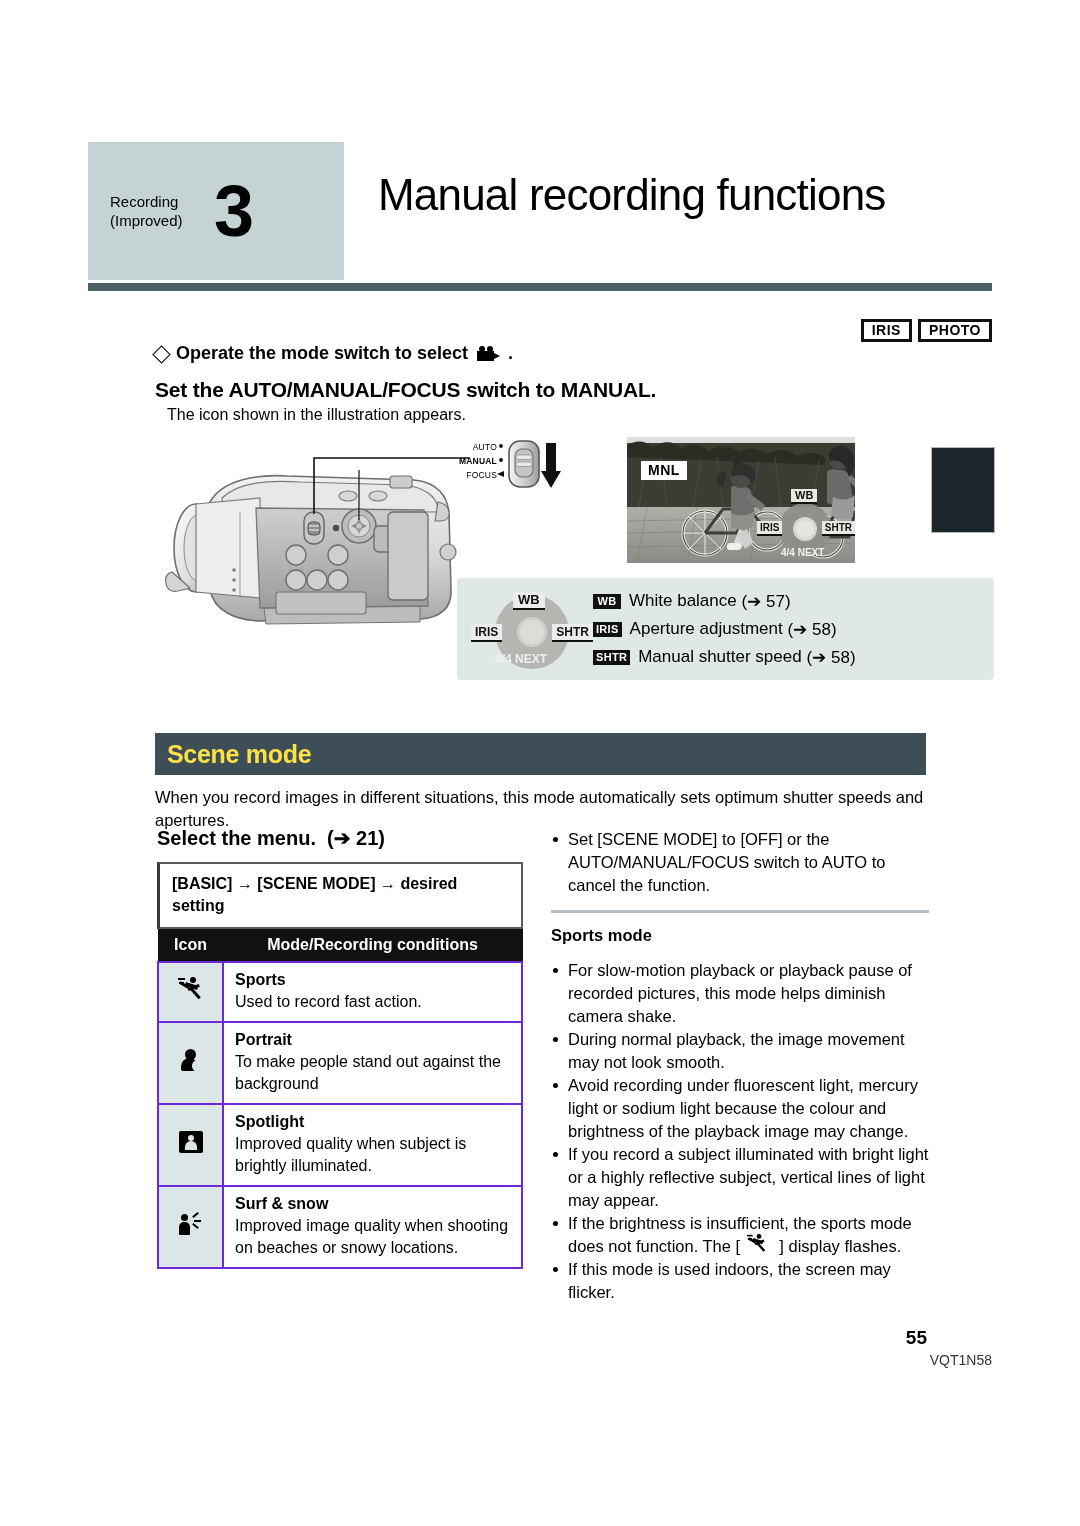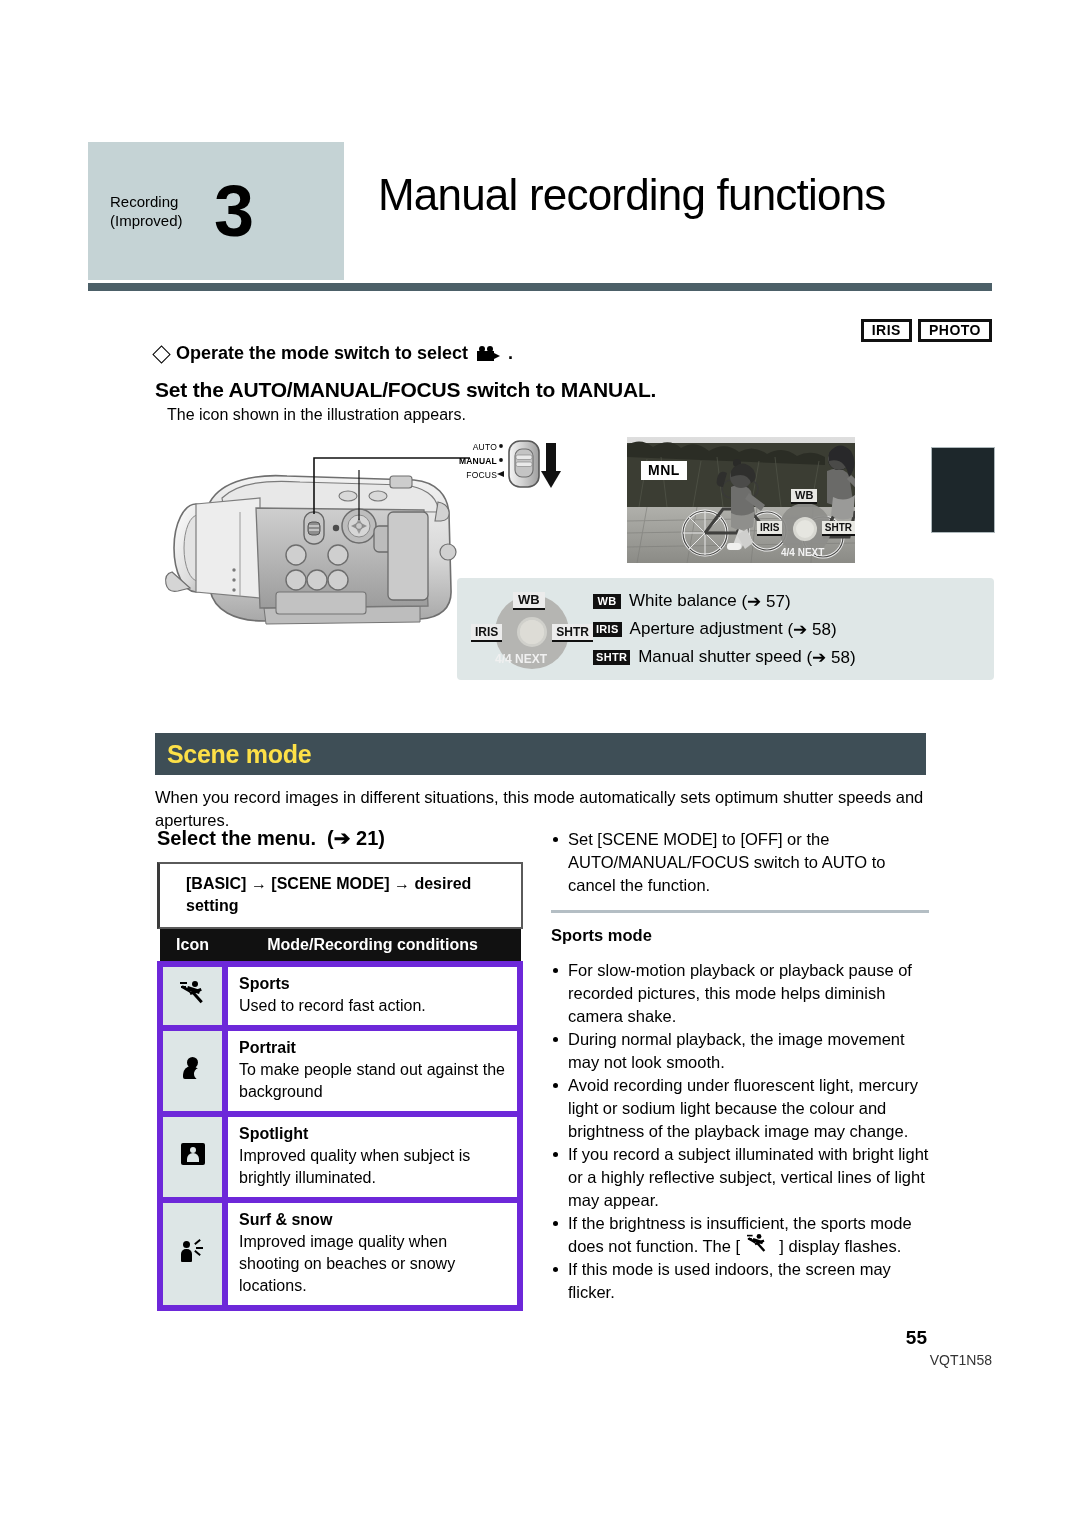--- a/index.html
+++ b/index.html
@@ -291,21 +291,21 @@
     font-weight: bold;
   }
   #menu-path-box {
     position: absolute;
     left: 157px;
     top: 862px;
     width: 366px;
     box-sizing: border-box;
     border: 2px solid #5a5a5a;
     border-left: 3px solid #3a3a3a;
-    padding: 9px 10px 10px 26px;
+    padding: 9px 10px 10px 12px;
     font-size: 16px;
     font-weight: bold;
     line-height: 22px;
     background: #fff;
   }
 
   #scene-table {
     position: absolute;
     left: 157px;
     top: 929px;
@@ -316,21 +316,21 @@
   #scene-table th {
     background: #111;
     color: #fff;
     font-size: 16px;
     font-weight: bold;
     padding: 6px 0 7px 0;
     border: 1px solid #111;
   }
   #scene-table th.col-icon { width: 64px; }
   #scene-table td {
-    border: 6px solid #6d28d9;
+    border: 2px solid #6d28d9;
     vertical-align: top;
     font-size: 16px;
     line-height: 22px;
   }
   #scene-table td.icon-cell {
     background: #dde6e6;
     text-align: center;
     vertical-align: middle;
     padding: 0;
   }

